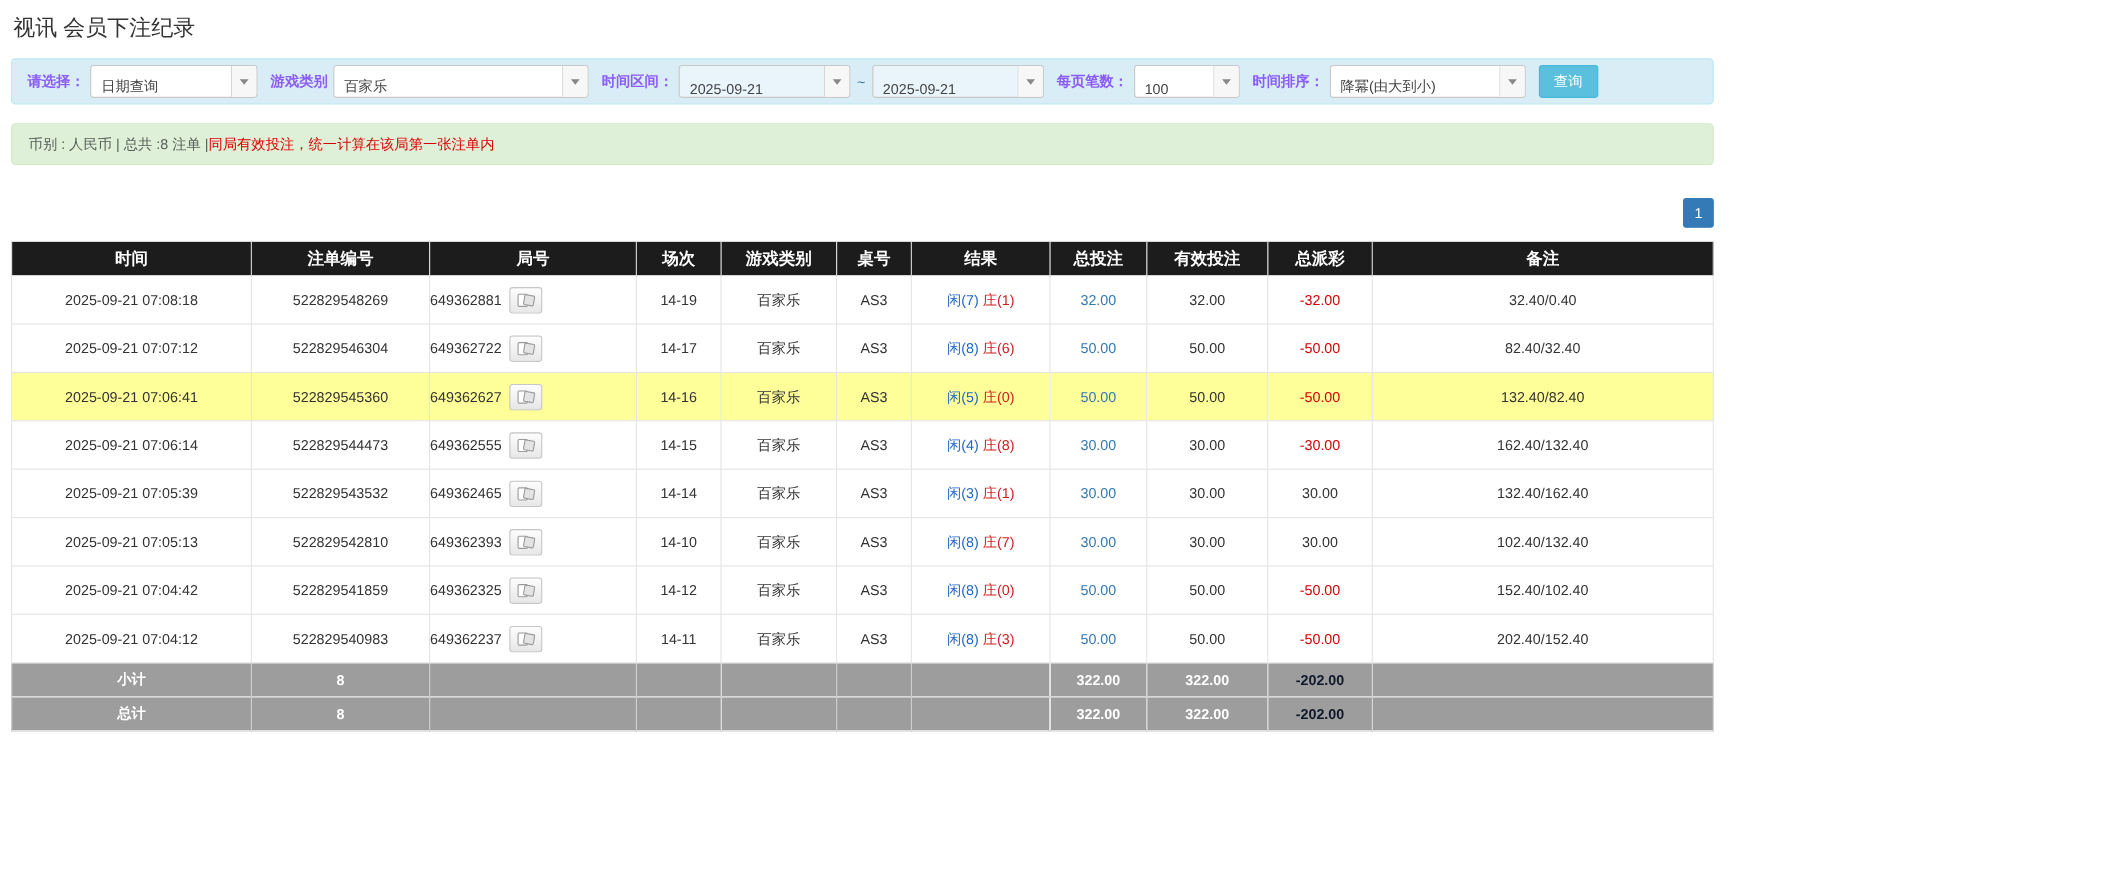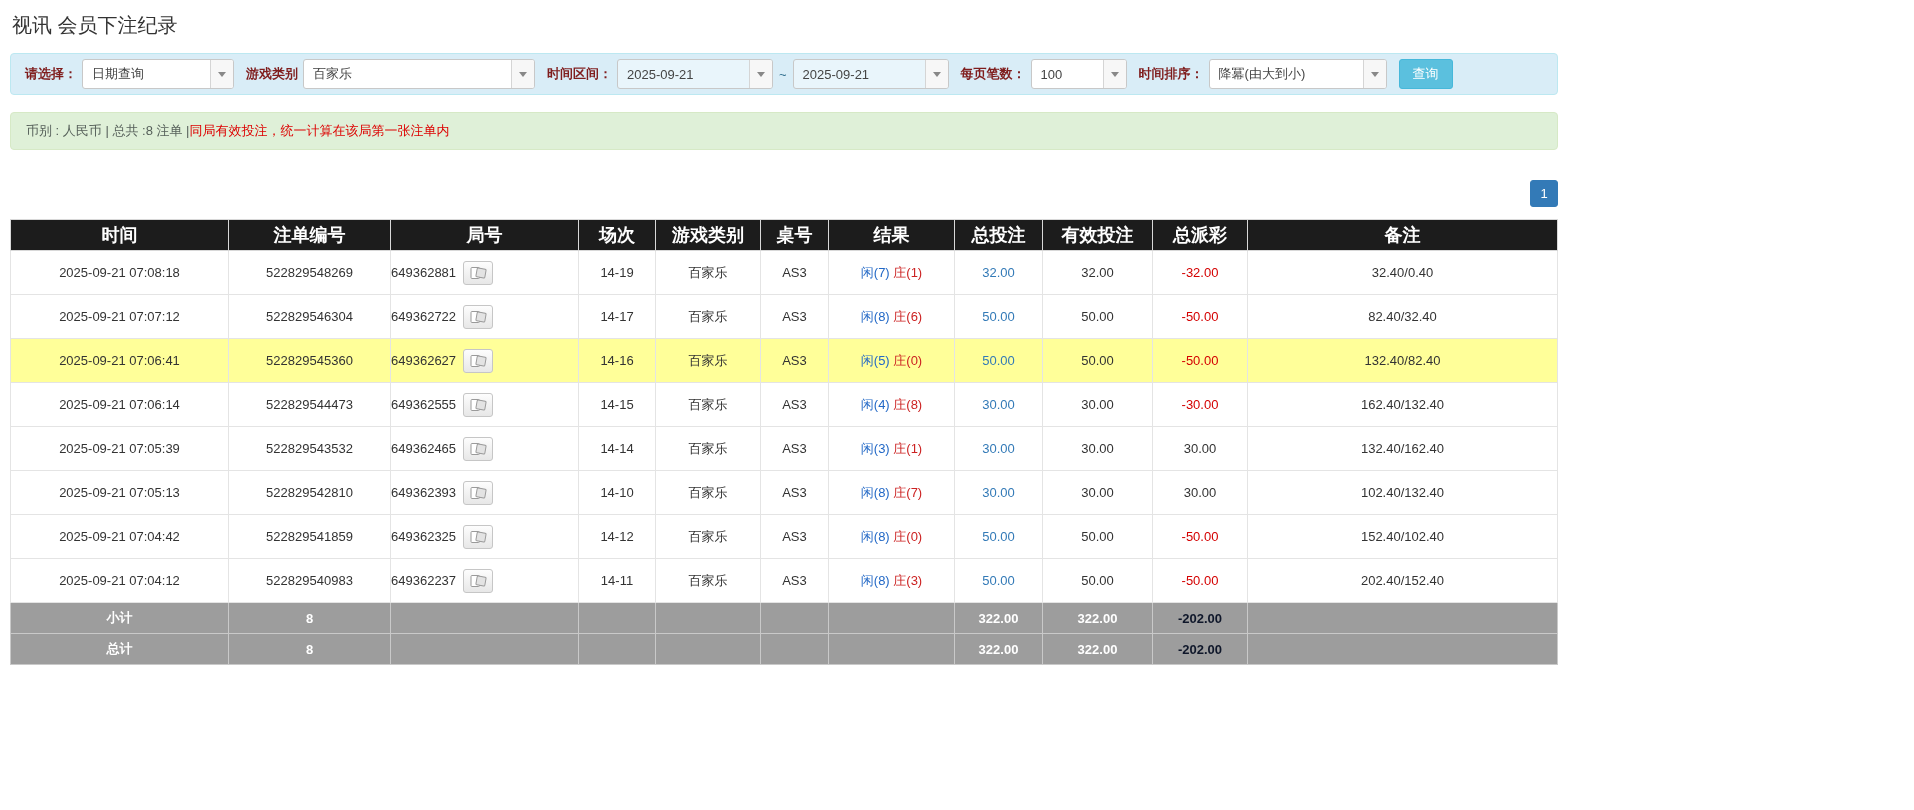--- a/index.html
+++ b/index.html
@@ -11,25 +11,25 @@
   }
   .page { padding: 8px 10px; }
   .page-title { font-size: 20px; color:#333; font-weight: 500; padding: 4px 2px 14px 2px; }
   .content { width: 1548px; }
 
   
   .filter-bar {
     background:#d9edf7; border:1px solid #bce8f1; border-radius:4px;
     padding: 6px 10px; display:flex; align-items:center; height: 42px;
   }
-  .flabel { color:#7f1d1d; font-weight:bold; white-space:nowrap; margin: 0 5px 0 12px; }
+  .flabel { color:#8b5cf6; font-weight:bold; white-space:nowrap; margin: 0 5px 0 12px; }
   .flabel.first { margin-left: 4px; }
   .ctrl {
     background:#fff; border:1px solid #c8c8c8; border-radius:3px; height:30px;
-    display:flex; align-items:center; justify-content:space-between; cursor:pointer;
+    display:flex; align-items:flex-end; justify-content:space-between; cursor:pointer;
   }
   .ctrl .val { padding: 0 9px; color:#444; white-space:nowrap; overflow:hidden; }
   .ctrl.tinted { background:#e9f5fb; }
   .caret-box {
     width:23px; align-self:stretch; border-left:1px solid #d5d5d5;
     display:flex; align-items:center; justify-content:center;
     background:#f7f7f7; border-radius:0 2px 2px 0;
   }
   .caret { width:0; height:0; border-left:4px solid transparent; border-right:4px solid transparent; border-top:5px solid #888; }
   .tilde { color:#31708f; margin: 0 6px; }
@@ -50,21 +50,21 @@
   .pagination { display:flex; justify-content:flex-end; margin: 30px 0 12px 0; }
   .page-btn {
     min-width:28px; height:27px; background:#337ab7; border:1px solid #337ab7; color:#fff;
     display:flex; align-items:center; justify-content:center; border-radius:3px;
     font-size:13px; cursor:pointer;
   }
 
   
   table { width:100%; border-collapse:collapse; table-layout:fixed; }
   th {
-    background:#1c1c1c; color:#fff; font-weight:bold; font-size:18px;
+    background:#1c1c1c; color:#fff; font-weight:bold; font-size:15px;
     height:31px; border:1px solid #d8d8d8; text-align:center;
   }
   td {
     border:1px solid #e4e4e4; height:44px; text-align:center; background:#fff;
     font-size:13px; color:#333; overflow:hidden;
   }
   tr.row-highlight td { background:#ffff99; }
   .blue-link { color:#337ab7; cursor:pointer; }
   .player { color:#2268c6; }
   .banker { color:#cc2222; }

